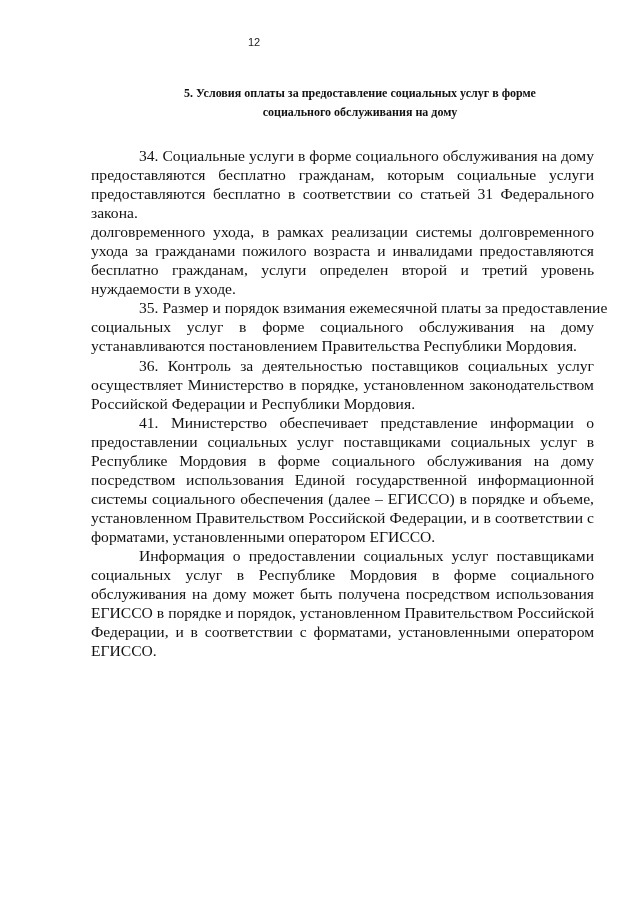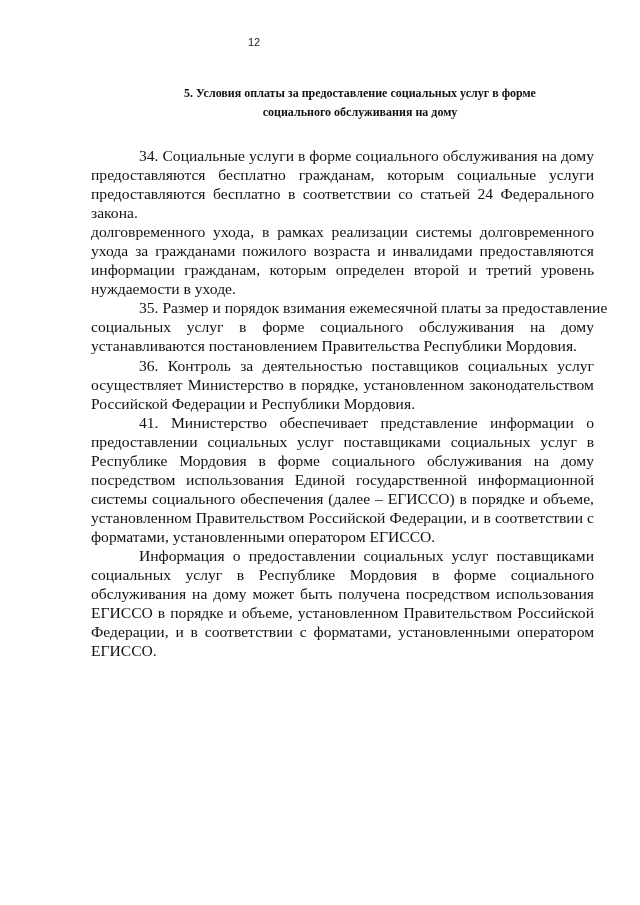--- a/index.html
+++ b/index.html
@@ -23,28 +23,28 @@
 <div class="heading">
   <span class="hl">5. Условия оплаты за предоставление социальных услуг в форме</span>
   <span class="hl">социального обслуживания на дому</span>
 </div>
 
 <div class="body">
 
   <div>
     <span class="line indent">34. Социальные услуги в форме социального обслуживания на дому</span>
     <span class="line">предоставляются бесплатно гражданам, которым социальные услуги</span>
-    <span class="line">предоставляются бесплатно в соответствии со статьей 24 Федерального</span>
+    <span class="line">предоставляются бесплатно в соответствии со статьей 31 Федерального</span>
     <span class="line last">закона.</span>
   </div>
 
   <div>
     <span class="line">долговременного ухода, в рамках реализации системы долговременного</span>
     <span class="line">ухода за гражданами пожилого возраста и инвалидами предоставляются</span>
-    <span class="line">информации гражданам, которым определен второй и третий уровень</span>
+    <span class="line">бесплатно гражданам, услуги определен второй и третий уровень</span>
     <span class="line last">нуждаемости в уходе.</span>
   </div>
 
   <div>
     <span class="line indent">35. Размер и порядок взимания ежемесячной платы за предоставление</span>
     <span class="line">социальных услуг в форме социального обслуживания на дому</span>
     <span class="line last">устанавливаются постановлением Правительства Республики Мордовия.</span>
   </div>
 
   <div>
@@ -60,17 +60,17 @@
     <span class="line">посредством использования Единой государственной информационной</span>
     <span class="line">системы социального обеспечения (далее – ЕГИССО) в порядке и объеме,</span>
     <span class="line">установленном Правительством Российской Федерации, и в соответствии с</span>
     <span class="line last">форматами, установленными оператором ЕГИССО.</span>
   </div>
 
   <div>
     <span class="line indent">Информация о предоставлении социальных услуг поставщиками</span>
     <span class="line">социальных услуг в Республике Мордовия в форме социального</span>
     <span class="line">обслуживания на дому может быть получена посредством использования</span>
-    <span class="line">ЕГИССО в порядке и объеме, установленном Правительством Российской</span>
+    <span class="line">ЕГИССО в порядке и порядок, установленном Правительством Российской</span>
     <span class="line">Федерации, и в соответствии с форматами, установленными оператором</span>
     <span class="line last">ЕГИССО.</span>
   </div>
 </div>
 
 </body></html>

